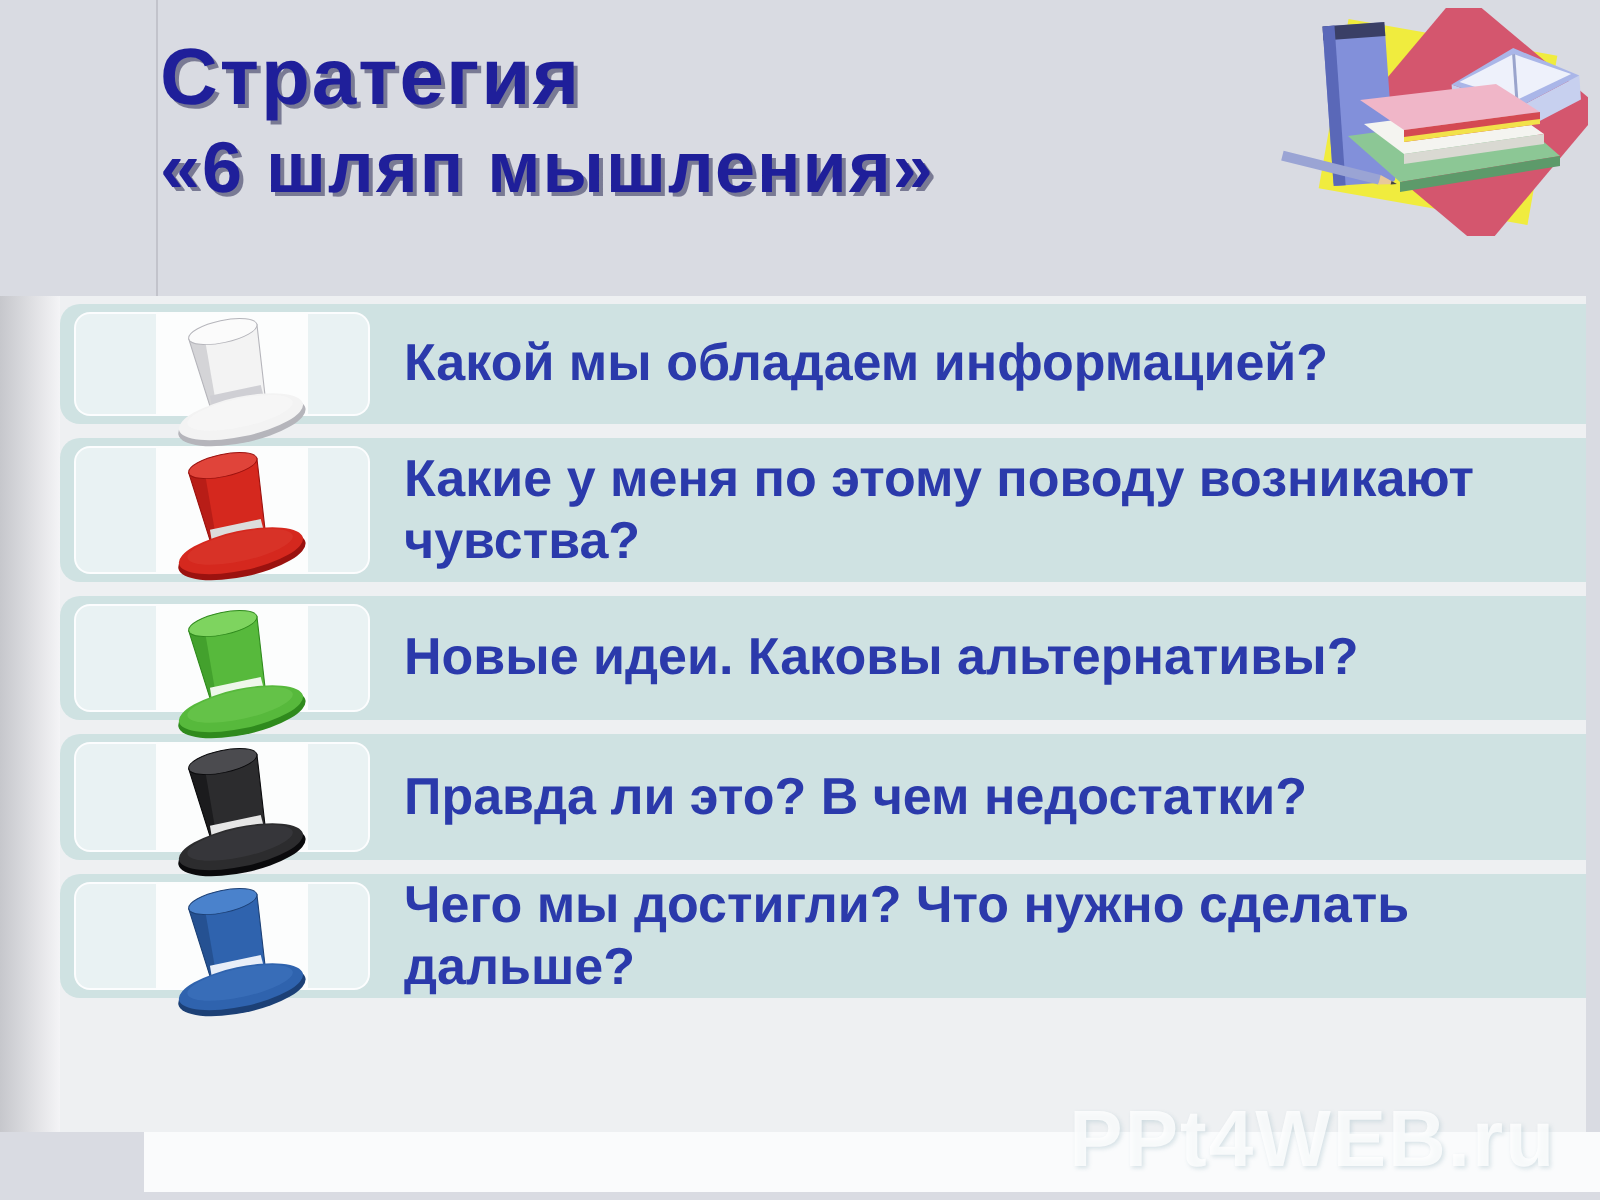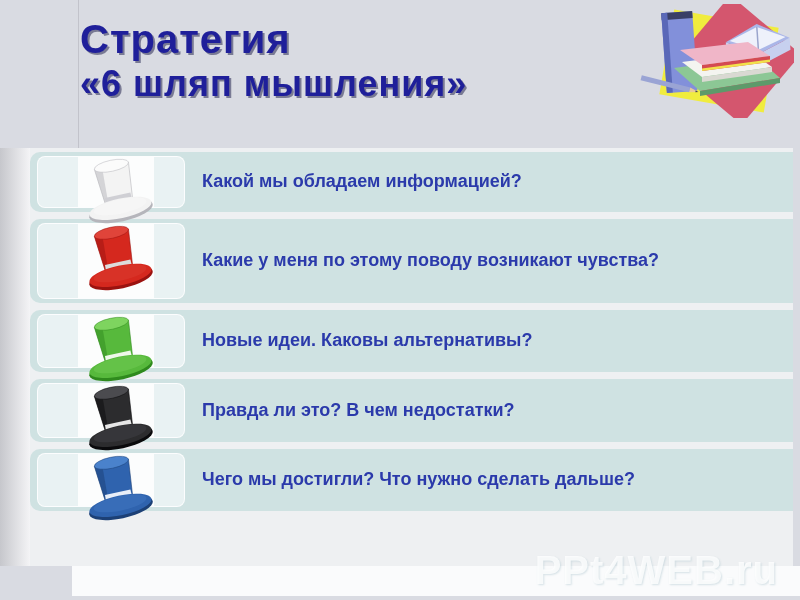--- a/index.html
+++ b/index.html
@@ -23,31 +23,31 @@
   
   .rows-backdrop{position:absolute;left:30px;top:148px;width:763px;height:418px;
        background:var(--backdrop,#eef0f2);}
   .rows{position:absolute;left:30px;top:152px;width:763px;}
   .row{position:relative;background:var(--band,#cfe2e2);
        border-radius:10px 0 0 10px;margin-bottom:7px;
        display:flex;align-items:center;}
   .rows .row:nth-child(1){z-index:6}.rows .row:nth-child(2){z-index:5}
   .rows .row:nth-child(3){z-index:4}.rows .row:nth-child(4){z-index:3}
   .rows .row:nth-child(5){z-index:2}.rows .row:nth-child(6){z-index:1}
-  .r1{height:60px}.r2{height:84px}.r3{height:60px}
+  .r1{height:60px}.r2{height:72px}.r3{height:60px}
   .r4{height:63px}.r5{height:62px}.r6{height:62px}
   .inner-box{position:absolute;left:7px;top:4px;bottom:4px;width:148px;
        background:var(--inner,#e9f2f3);border-radius:8px;
        border:1px solid rgba(255,255,255,.85);box-sizing:border-box;}
   .hat-img-bg{position:absolute;left:48px;top:4px;bottom:5px;width:76px;
        background:var(--hatbg,#fcfdfd);}
   .hat{position:absolute;left:46px;top:2px;width:84px;height:76px;z-index:3;}
   .hat svg{display:block;overflow:visible;}
   .question{margin-left:172px;padding-right:4px;flex:1;
-       font-size:18px;font-weight:bold;color:var(--qtext,#2b3aab);
+       font-size:26px;font-weight:bold;color:var(--qtext,#2b3aab);
        line-height:1.2;}
 
   
   .left-strip{position:absolute;left:0;top:148px;width:30px;height:418px;
        background:linear-gradient(to right,#c6c7cc,#f4f4f6);}
   .bottom-strip{position:absolute;left:72px;top:566px;width:728px;height:30px;
        background:#fafbfc;}
   .watermark{position:absolute;right:22px;bottom:7px;
        font-size:40px;font-weight:bold;letter-spacing:1px;
        color:var(--wm,rgba(255,255,255,.8));

